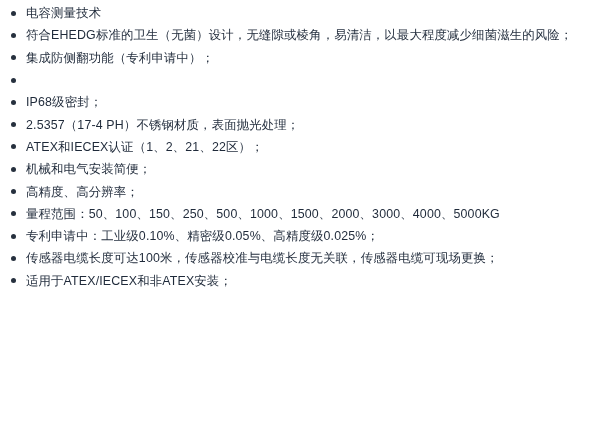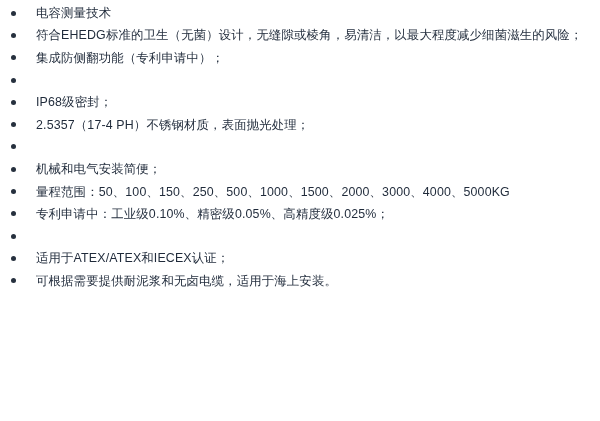--- a/index.html
+++ b/index.html
@@ -15,21 +15,21 @@
     overflow: hidden;
   }
   .feature-list {
     list-style: none;
     margin: 0;
     padding: 0;
     padding-top: 2px;
   }
   .feature-item {
     position: relative;
-    padding-left: 36px;
+    padding-left: 26px;
     padding-right: 8px;
     font-size: 12.4px;
     line-height: 14px;
     height: 22.3px;
     display: flex;
     align-items: center;
     color: #1f2a3a;
     letter-spacing: 0.15px;
     white-space: nowrap;
   }
@@ -69,37 +69,39 @@
   <li class="feature-item">
     <span class="bullet"></span>
     <span class="feature-text">IP68级密封；</span>
   </li>
   <li class="feature-item">
     <span class="bullet"></span>
     <span class="feature-text">2.5357（17-4 PH）不锈钢材质，表面抛光处理；</span>
   </li>
   <li class="feature-item">
     <span class="bullet"></span>
+    <span class="feature-text">ATEX和IECEX认证（1、2、21、22区）；</span>
   </li>
   <li class="feature-item">
     <span class="bullet"></span>
     <span class="feature-text">机械和电气安装简便；</span>
+  </li>
+  <li class="feature-item">
+    <span class="bullet"></span>
+    <span class="feature-text">高精度、高分辨率；</span>
   </li>
   <li class="feature-item">
     <span class="bullet"></span>
     <span class="feature-text">量程范围：50、100、150、250、500、1000、1500、2000、3000、4000、5000KG</span>
   </li>
   <li class="feature-item">
     <span class="bullet"></span>
     <span class="feature-text">专利申请中：工业级0.10%、精密级0.05%、高精度级0.025%；</span>
   </li>
   <li class="feature-item">
     <span class="bullet"></span>
+    <span class="feature-text">传感器电缆长度可达100米，传感器校准与电缆长度无关联，传感器电缆可现场更换；</span>
   </li>
   <li class="feature-item">
     <span class="bullet"></span>
-    <span class="feature-text">适用于ATEX/ATEX和IECEX认证；</span>
-  </li>
-  <li class="feature-item">
-    <span class="bullet"></span>
-    <span class="feature-text">可根据需要提供耐泥浆和无卤电缆，适用于海上安装。</span>
+    <span class="feature-text">适用于ATEX/IECEX和非ATEX安装；</span>
   </li>
 </ul>
 
 </body></html>

